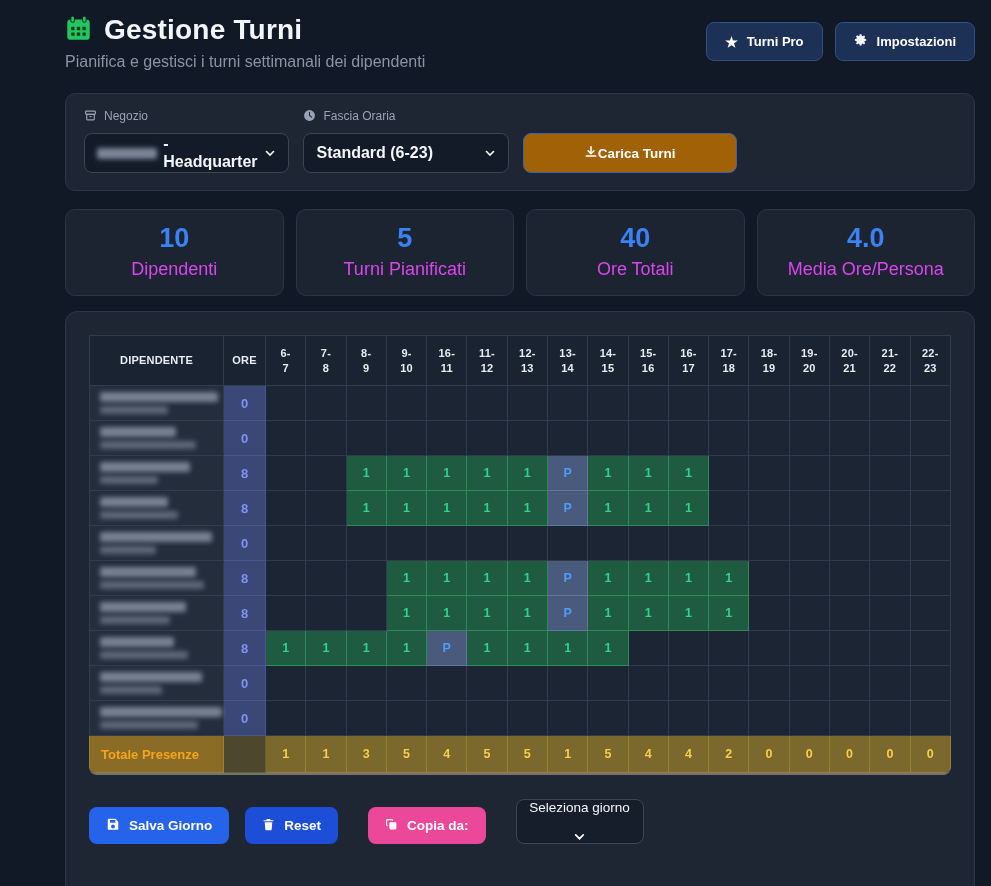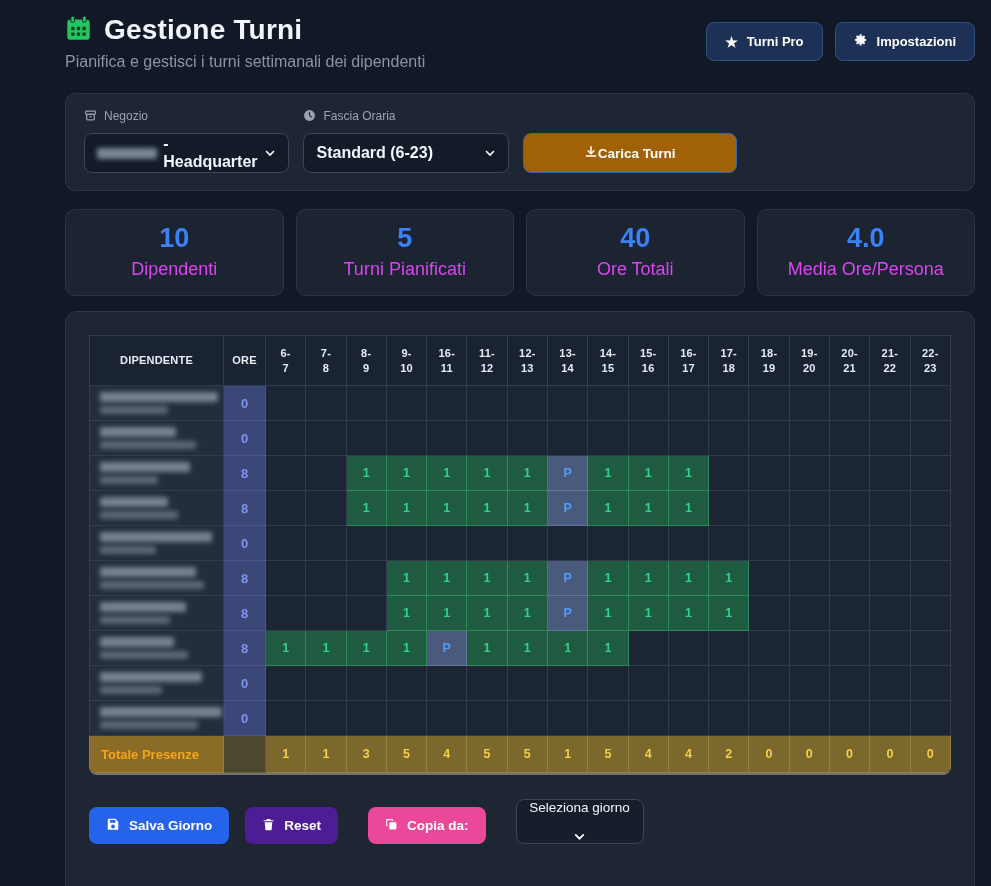--- a/index.html
+++ b/index.html
@@ -88,21 +88,21 @@
   .table-wrap { border-radius:0 0 8px 8px; overflow:hidden; border-bottom:2px solid #737373; }
 
   
   .actions { margin-top:24px; display:flex; align-items:flex-end; gap:16px; }
   .act-btn {
     height:37px; border:none; border-radius:8px; color:#fff; font-weight:bold;
     font-size:13.5px; display:flex; align-items:center; gap:9px; padding:0 17px;
     cursor:pointer; font-family:inherit;
   }
   .act-btn.primary { background:#2563eb; }
-  .act-btn.danger  { background:#4c1d95; }
+  .act-btn.danger  { background:#1d4ed8; }
   .act-btn.success { background:#ec4899; margin-left:14px; }
   .day-select {
     margin-left:14px; height:45px; min-width:128px;
     background:#161e2c; border:1px solid #3a4556; border-radius:8px;
     display:flex; align-items:center; justify-content:space-between; gap:10px;
     padding:0 12px; font-size:13.5px; color:#f3f6fb; cursor:pointer;flex-direction:column;
   }
   .chev { display:inline-flex; }
 </style>
 </head>

